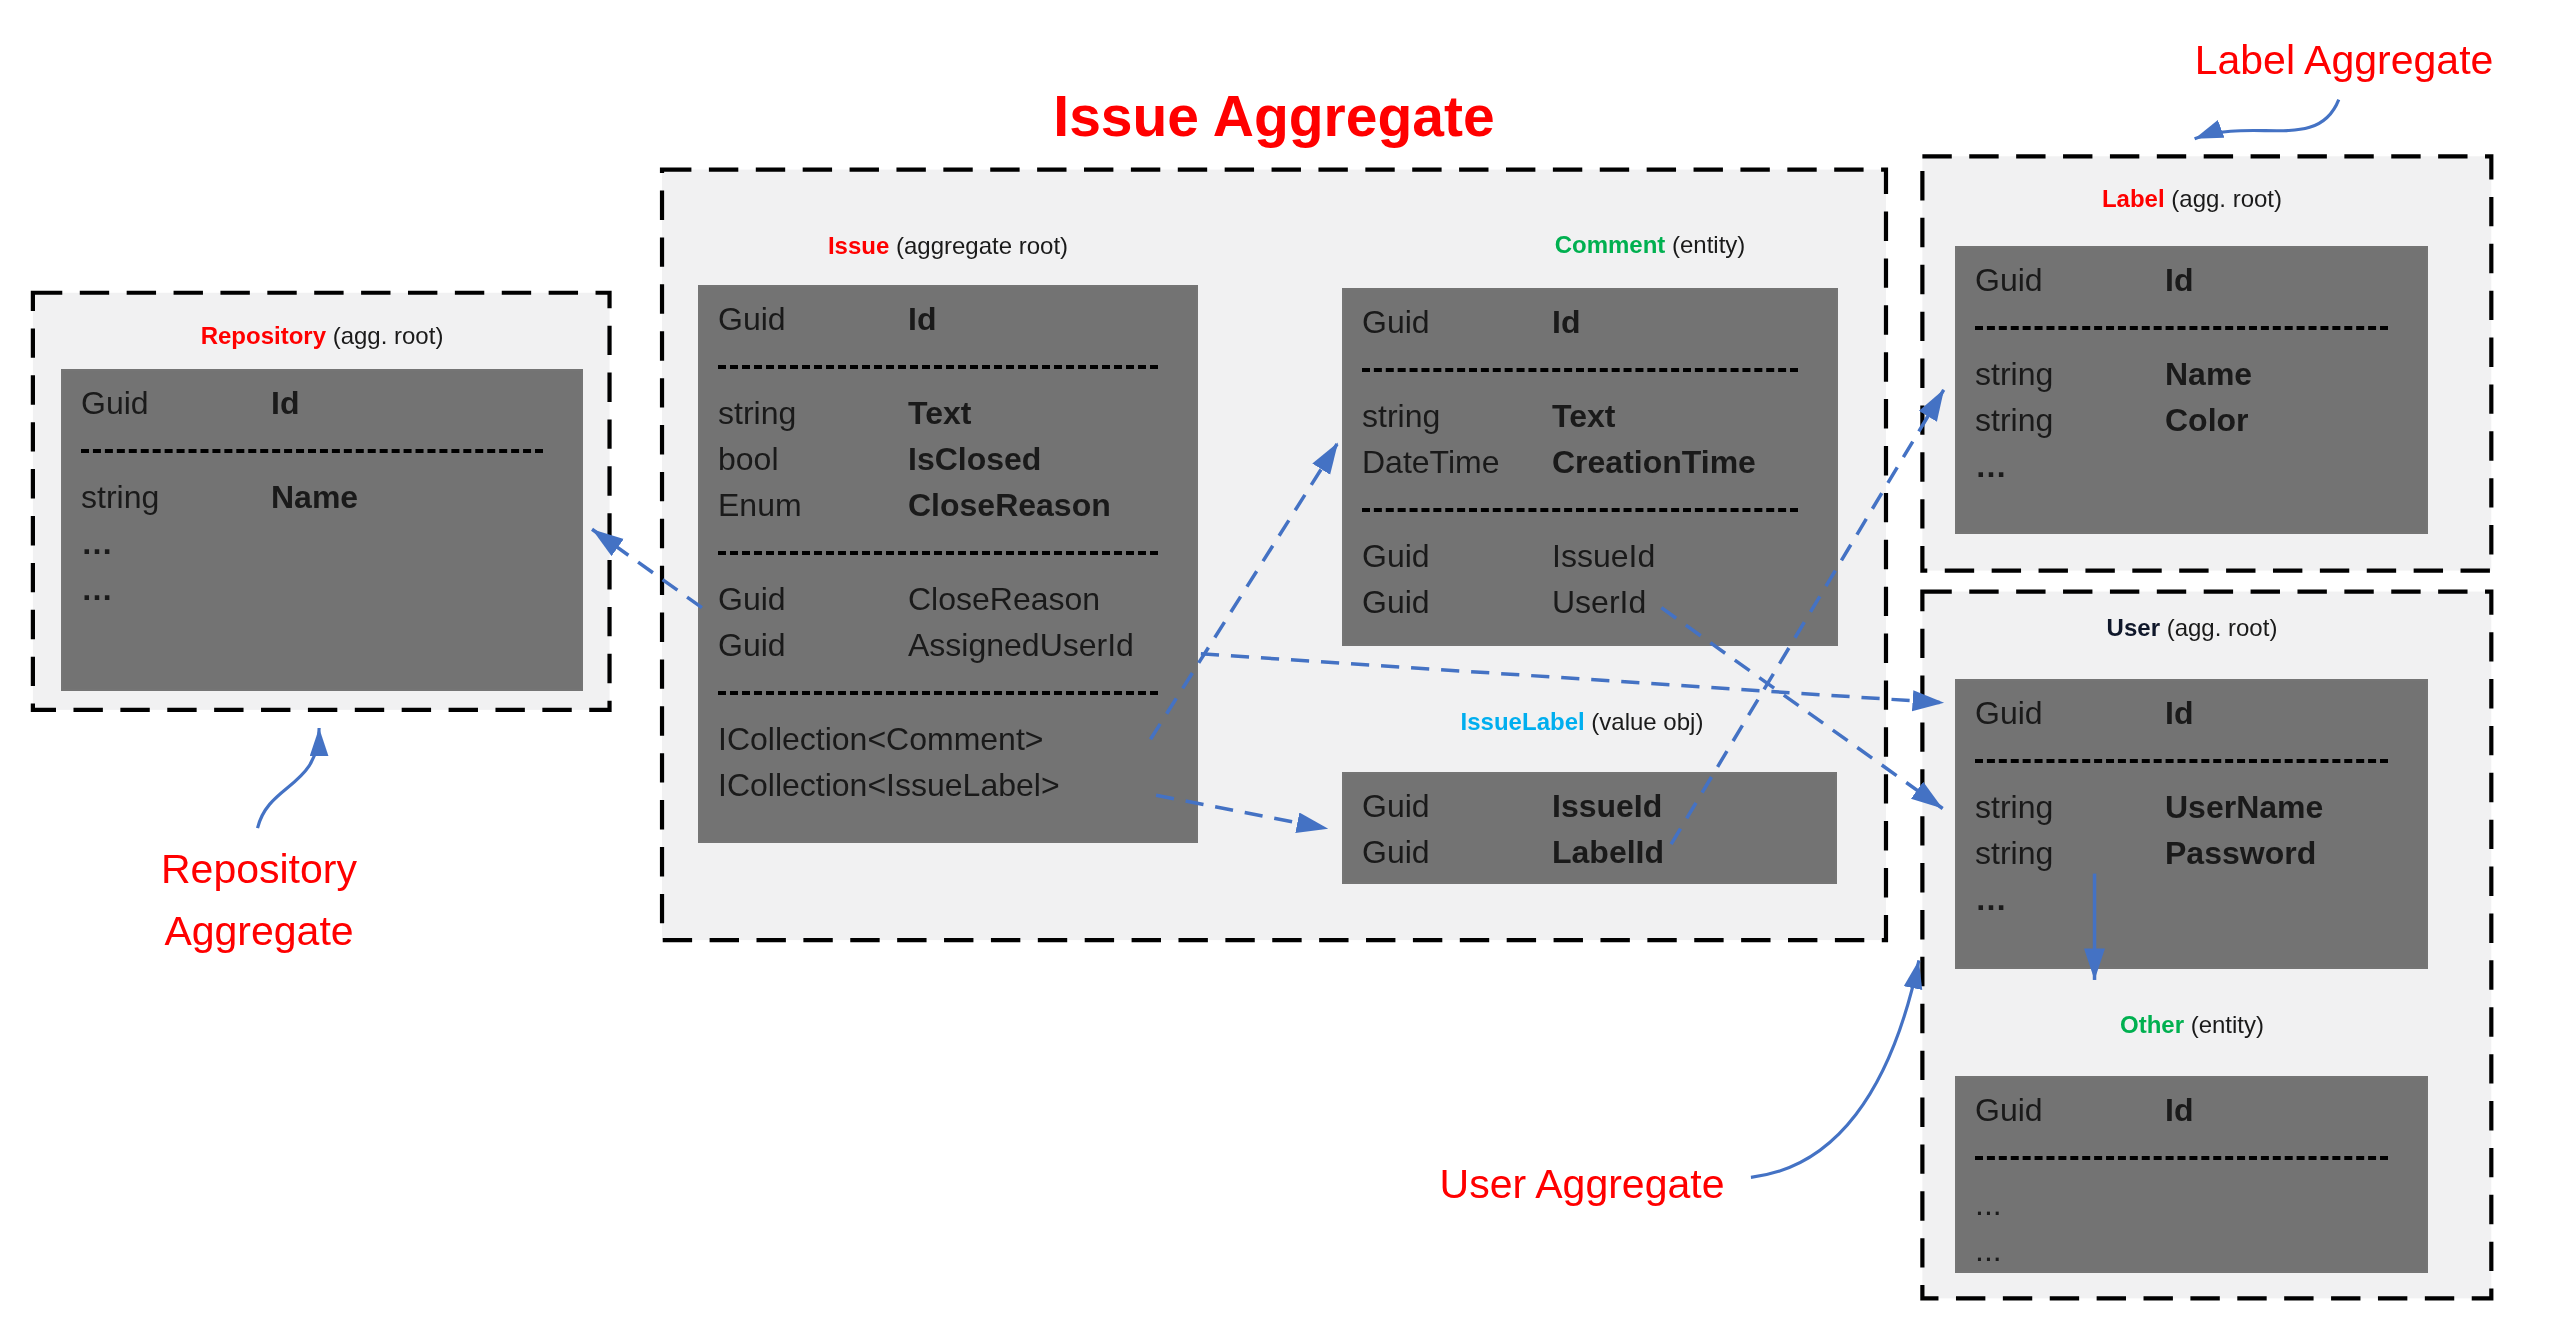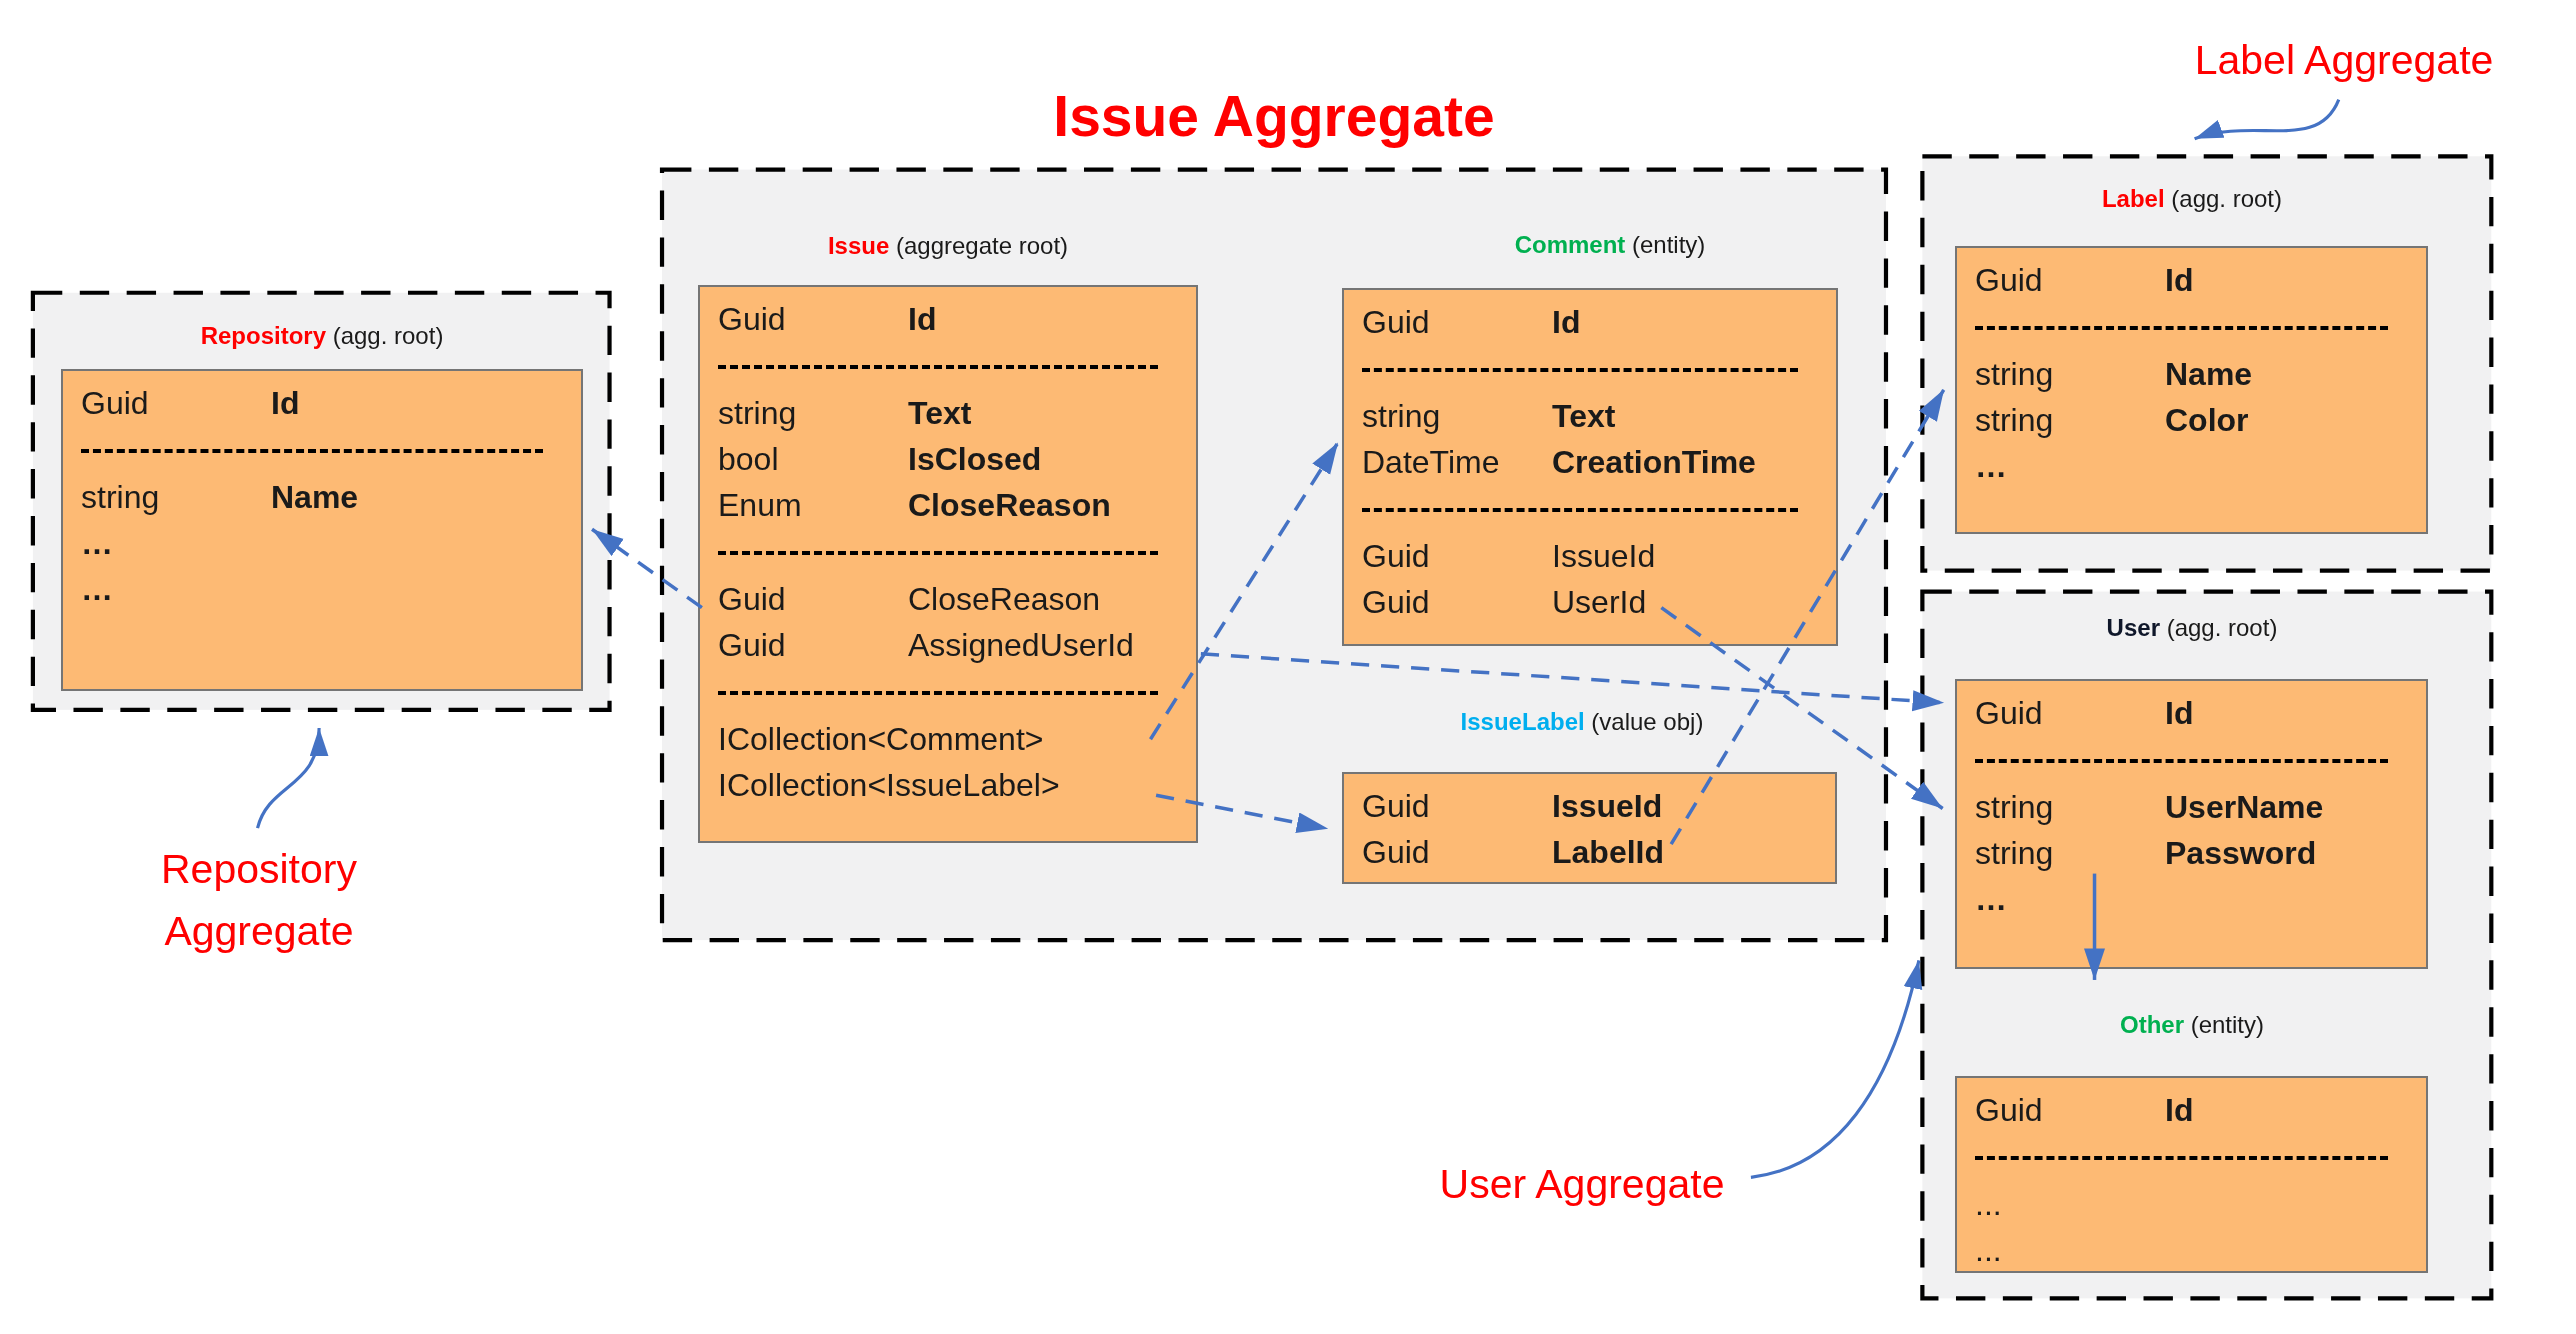--- a/index.html
+++ b/index.html
@@ -8,21 +8,21 @@
   }
   html,body{margin:0;padding:0;background:#ffffff;}
   body{width:2576px;height:1335px;position:relative;overflow:hidden;
        font-family:"Liberation Sans", sans-serif;color:var(--ink);}
   .layer{position:absolute;left:0;top:0;width:2576px;height:1335px;}
   svg.layer{pointer-events:none;}
   .big-title{position:absolute;left:854px;top:83px;width:840px;text-align:center;
              font-size:57px;font-weight:700;color:var(--red);}
   .callout{position:absolute;color:var(--red);font-size:41px;line-height:62px;
            text-align:center;white-space:pre-line;}
-  .tbl{position:absolute;background:#fdba74;border:2.8px solid var(--table-border);box-sizing:border-box;}
+  .tbl{position:absolute;background:#737373;border:2.8px solid var(--table-border);box-sizing:border-box;}
   .tbl-title{position:absolute;text-align:center;font-size:24px;white-space:nowrap;}
   .tbl-title .tname{font-weight:700;}
   .tbl-body{padding:9.8px 0 0 18px;}
   .row{display:flex;height:46px;align-items:center;font-size:32px;white-space:nowrap;}
   .row .type{width:190px;flex:none;}
   .row .fname{font-weight:400;}
   .row .fname.b{font-weight:700;}
   .row .full{font-weight:400;}
   .row .full.b{font-weight:700;}
   .sep{height:0;border-top:4.2px dashed #000;margin:22px 38px 22px 0;}
@@ -71,21 +71,21 @@
       <div class="sep"></div>
       <div class="row">
         <span class="full">ICollection&lt;Comment&gt;</span>
       </div>
       <div class="row">
         <span class="full">ICollection&lt;IssueLabel&gt;</span>
       </div>
     </div>
 </div>
 
-<div class="tbl-title" style="left:1400px;top:231px;width:420px;text-align:center;"><span class="tname" style="color: rgb(0, 176, 80);">Comment</span> (entity)</div>
+<div class="tbl-title" style="left:1440px;top:231px;width:420px;text-align:center;"><span class="tname" style="color: rgb(0, 176, 80);">Comment</span> (entity)</div>
 <div class="tbl" style="left:1342px;top:288px;width:496px;height:358px;">
   <div class="tbl-body">
       <div class="row">
         <span class="type">Guid</span>
         <span class="fname b">Id</span>
       </div>
       <div class="sep"></div>
       <div class="row">
         <span class="type">string</span>
         <span class="fname b">Text</span>

